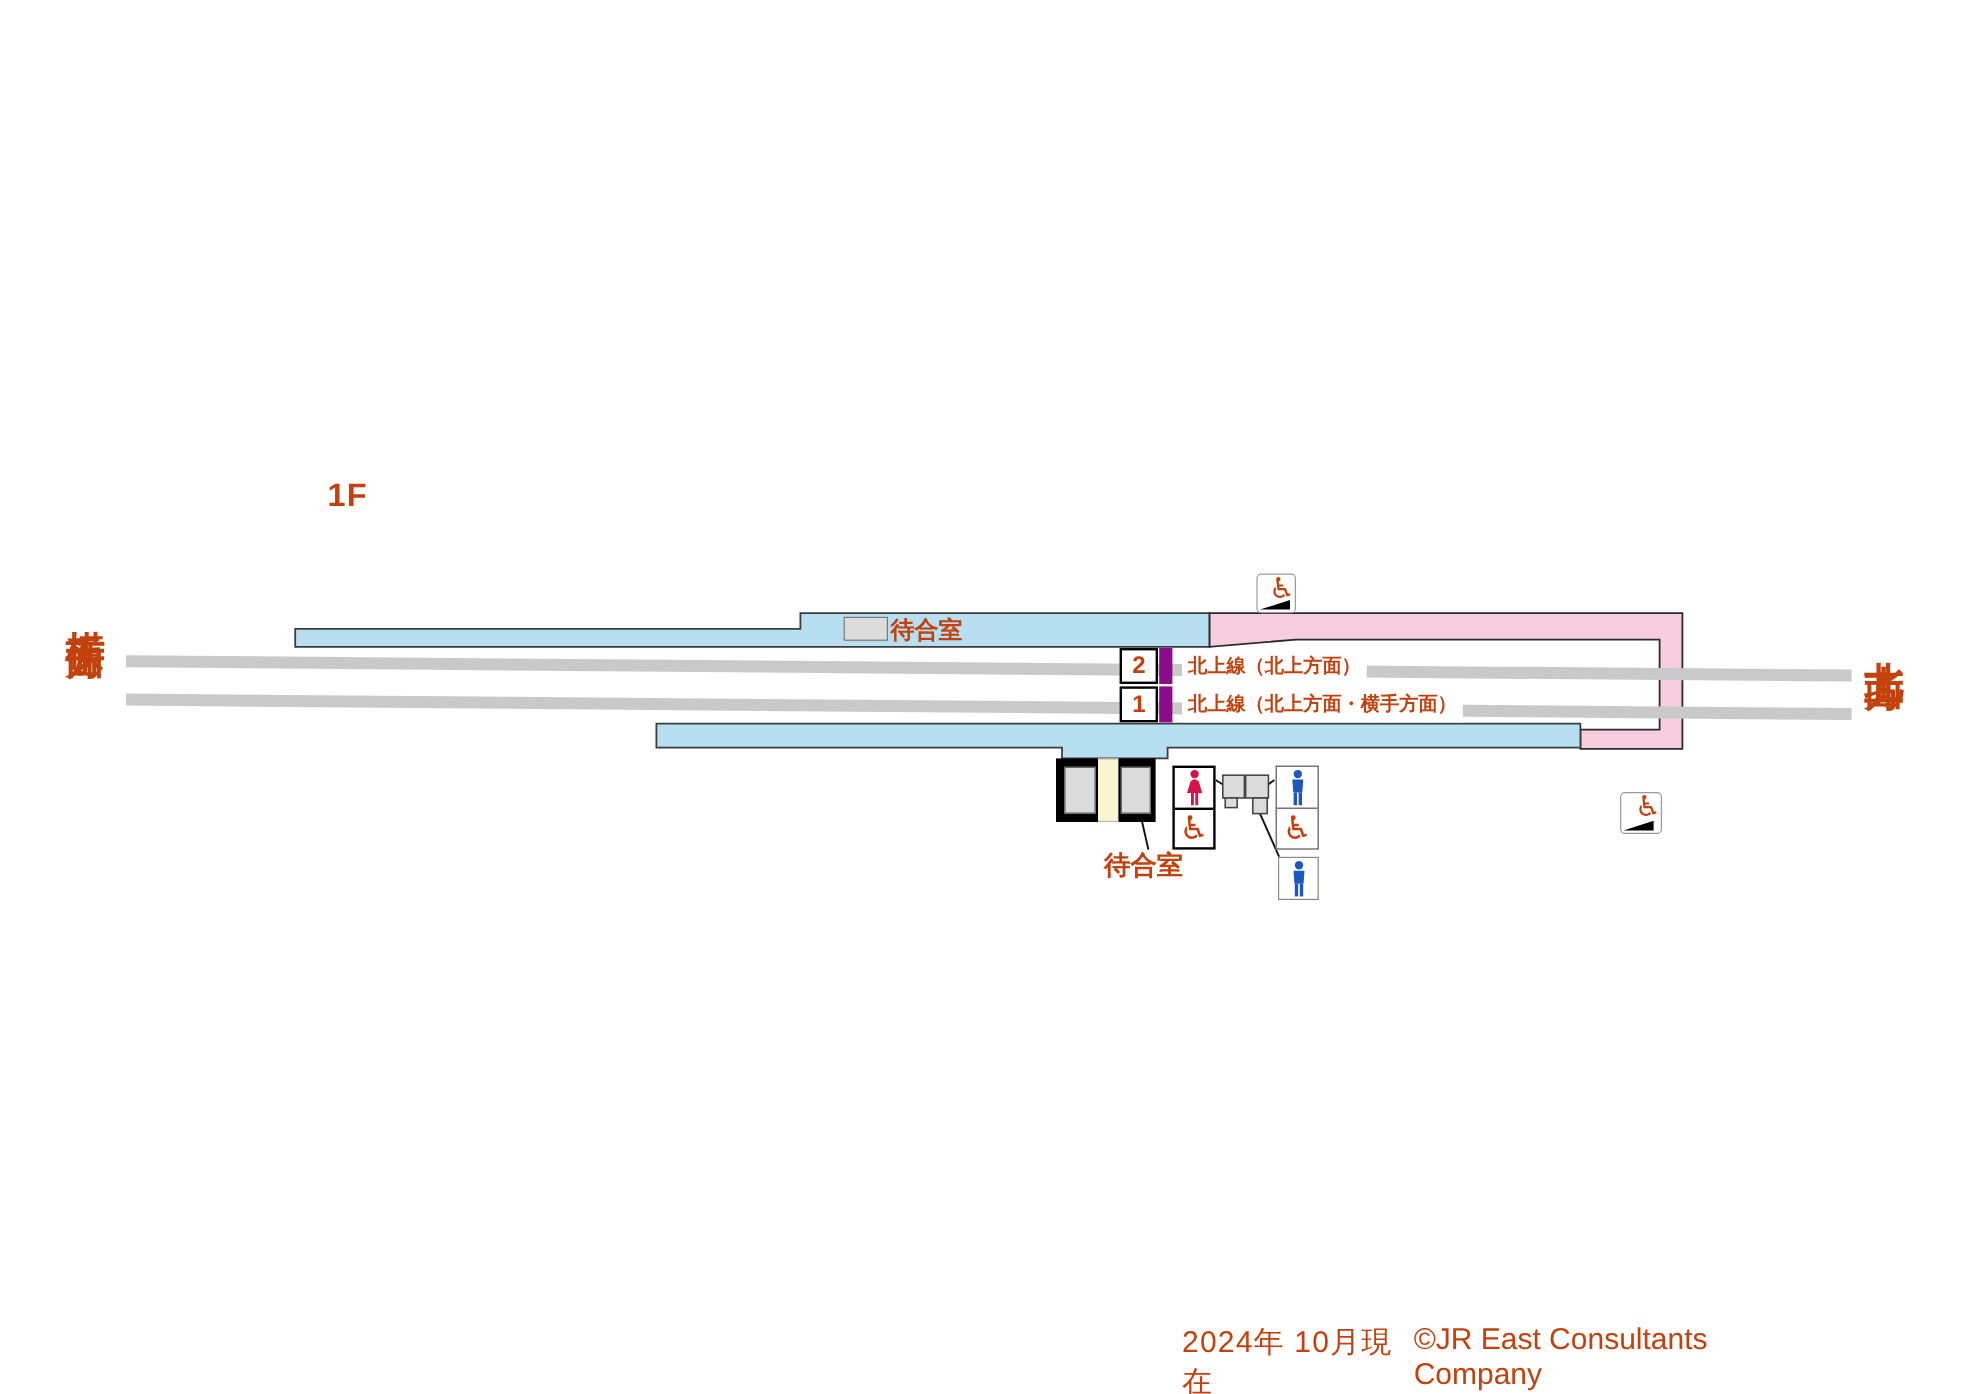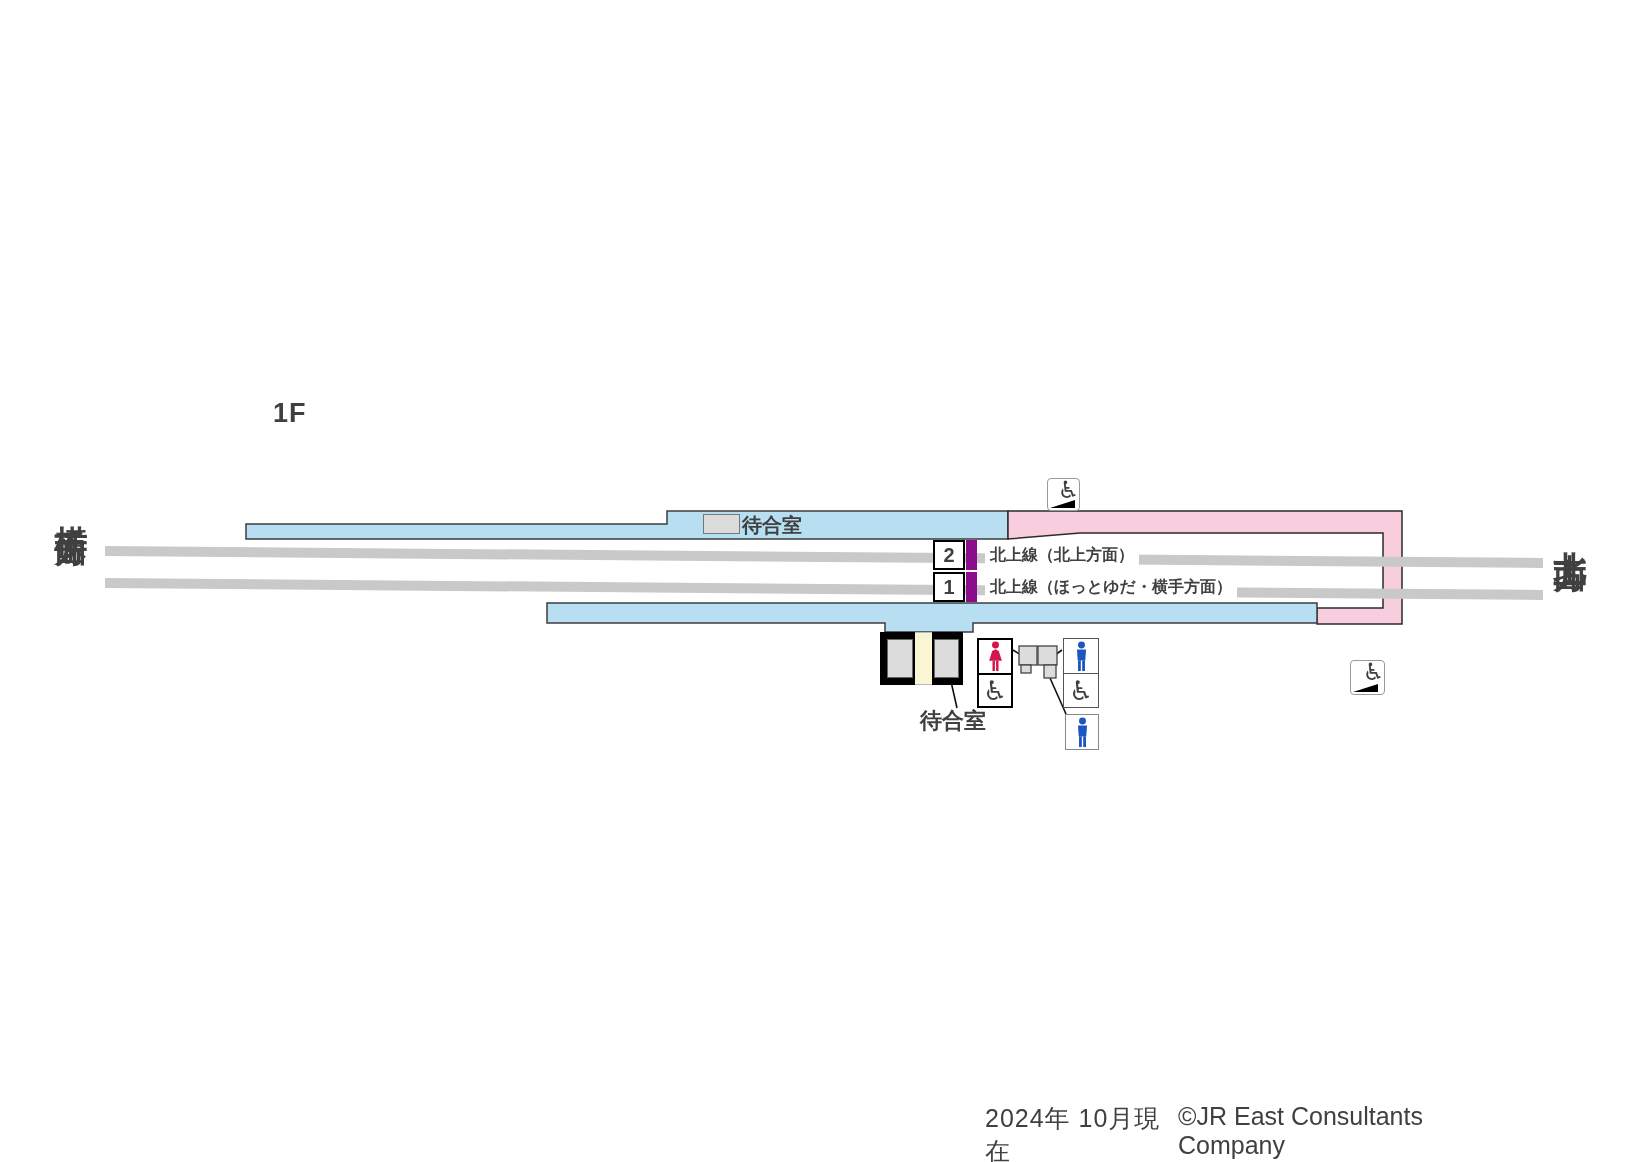--- a/index.html
+++ b/index.html
@@ -1,18 +1,18 @@
 <!DOCTYPE html>
 <html><head>
 <meta charset="utf-8">
 <style>
   html,body{margin:0;padding:0;background:#fff;}
   #canvas{
     position:relative;width:1642px;height:1162px;background:#ffffff;overflow:hidden;
-    font-family:"Liberation Sans","DejaVu Sans",sans-serif;color:#404040;
+    font-family:"Liberation Sans","DejaVu Sans",sans-serif;color:#c2410c;
   }
   .abs{position:absolute;}
   svg.layer{position:absolute;left:0;top:0;}
 
   
   .floor{left:273px;top:398px;font-size:27px;font-weight:bold;letter-spacing:1px;}
 
   
   .vdir{writing-mode:vertical-rl;text-orientation:upright;font-size:33px;font-weight:bold;line-height:1;letter-spacing:3px;}
   .vdir.left{left:55px;top:499px;}
@@ -98,21 +98,21 @@
   <div class="abs vdir right">北上方面</div>
 
   <div class="abs prow" id="row2">
     <div class="numbox">2</div>
     <div class="pbar"></div>
     <div class="ltext">北上線（北上方面）</div>
   </div>
   <div class="abs prow" id="row1">
     <div class="numbox">1</div>
     <div class="pbar"></div>
-    <div class="ltext">北上線（ほっとゆだ・横手方面）</div>
+    <div class="ltext">北上線（北上方面・横手方面）</div>
   </div>
 
   <div class="abs wait-top-rect"></div>
   <div class="abs wait-top-label">待合室</div>
 
   <div class="abs iconbox ramp" id="ramp-top">
     <span class="wc">♿</span>
     <span class="wedge"></span>
   </div>
 

